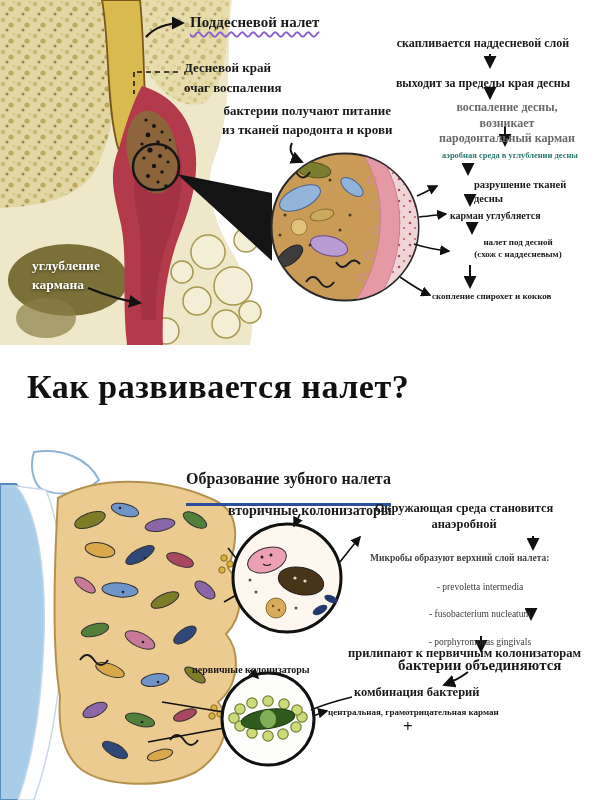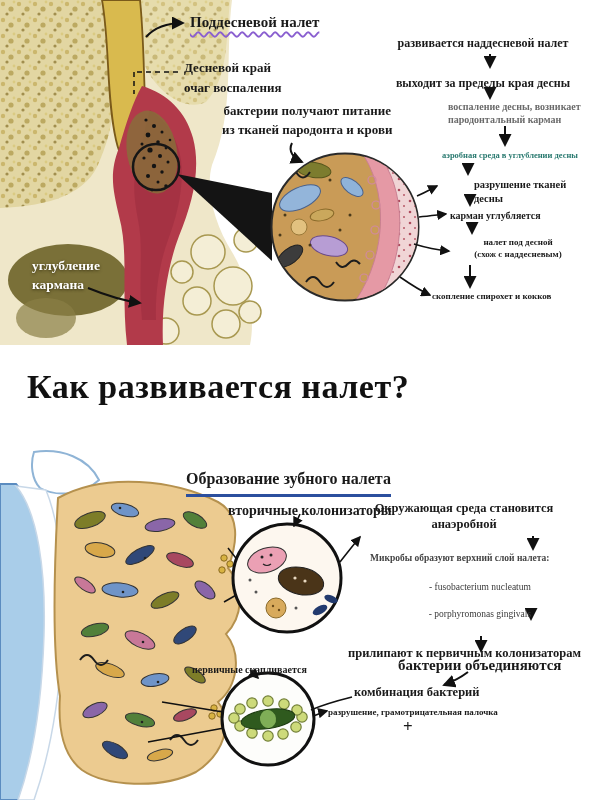--- a/index.html
+++ b/index.html
@@ -14,28 +14,28 @@
     left:190px; top:13px; font-size:15px; font-weight:700;
     text-decoration:underline; text-decoration-style:wavy; text-decoration-color:#8a5fd0;
     text-decoration-thickness:2px; text-underline-offset:4px;
   }
   .t-gum  { left:184px; top:58px;  font-size:13px; font-weight:700; line-height:1.5; }
   .t-bact { left:222px; top:102px; font-size:13px; font-weight:700; line-height:1.45;text-align:center; }
   .t-pocket { left:32px; top:257px; font-size:13.5px; font-weight:700; color:#ffffff;
               line-height:1.4; text-shadow:0 1px 3px rgba(40,35,10,.8); }
   .f1 { left:370px; top:36px;  width:226px; text-align:center; font-size:12px; font-weight:600; }
   .f2 { left:370px; top:76px;  width:226px; text-align:center; font-size:12px; font-weight:600; }
-  .f3 { left:448px; top:100px; width:150px; font-size:10px; font-weight:600; color:#6a6a6a; }
+  .f3 { left:432px; top:100px; width:150px; text-align:center; font-size:12px; font-weight:600; color:#6a6a6a; }
   .f4 { left:425px; top:150px; width:170px; text-align:center; font-size:8.5px; font-weight:600; color:#2a7a70; }
   .f5 { left:438px; top:178px; font-size:10.5px; font-weight:600;padding-left:36px; }
   .f6 { left:450px; top:209px; font-size:10px;  font-weight:600; }
   .f7 { left:452px; top:237px; width:132px; text-align:center; font-size:9px; font-weight:600; }
   .f8 { left:432px; top:291px; font-size:9px; font-weight:600; }
   .main-heading { left:27px; top:365px; font-size:34px; font-weight:700; letter-spacing:.5px; color:#111; }
-  .b-title { left:186px; top:469px; font-size:16px; font-weight:600; padding-bottom:4px;
+  .b-title { left:186px; top:469px; font-size:16px; font-weight:600; padding-bottom:13px;
              border-bottom:3px solid #2b4f9e; }
   .b-secondary { left:228px; top:502px; font-size:14px; font-weight:600; }
   .b-env   { left:344px; top:500px; width:240px; text-align:center; font-size:12.5px; font-weight:600; }
   .b-mhead { left:370px; top:552px; font-size:9.5px; font-weight:600; color:#444; }
   .b-mlist { left:370px; top:567px; width:220px; text-align:center; font-size:9.5px; color:#3a3a3a; line-height:1.45; }
   .b-adhere { left:348px; top:621px; font-size:12.5px; font-weight:600;margin-top:24px; }
   .b-unite  { left:398px; top:656px; font-size:15px; font-weight:600;text-align:center; }
   .b-combo  { left:354px; top:684px; font-size:12.5px; font-weight:600; }
   .b-primary { left:192px; top:663px; font-size:10px; font-weight:600; }
   .b-central { left:328px; top:707px; font-size:9px; font-weight:600; }
@@ -292,42 +292,43 @@
     </g>
   </svg>
 
   <div class="lbl t-title">Поддесневой налет</div>
   <div class="lbl t-gum">Десневой край
 очаг воспаления</div>
   <div class="lbl t-bact">бактерии получают питание
 из тканей пародонта и крови</div>
   <div class="lbl t-pocket">углубление
 кармана</div>
-  <div class="lbl f1">развивается наддесневой налет</div>
+  <div class="lbl f1">скапливается наддесневой слой</div>
   <div class="lbl f2">выходит за пределы края десны</div>
   <div class="lbl f3">воспаление десны, возникает
 пародонтальный карман</div>
   <div class="lbl f4">аэробная среда в углублении десны</div>
   <div class="lbl f5">разрушение тканей десны</div>
   <div class="lbl f6">карман углубляется</div>
   <div class="lbl f7">налет под десной
 (схож с наддесневым)</div>
   <div class="lbl f8">скопление спирохет и кокков</div>
 
   <h1 class="lbl main-heading">Как развивается налет?</h1>
 
   <div class="lbl b-title">Образование зубного налета</div>
   <div class="lbl b-secondary">вторичные колонизаторы</div>
   <div class="lbl b-env">Окружающая среда становится
 анаэробной</div>
   <div class="lbl b-mhead">Микробы образуют верхний слой налета:</div>
   <div class="lbl b-mlist">
+    <div>- prevoletta intermedia</div>
     <div>- fusobacterium nucleatum</div>
     <div>- porphyromonas gingivals</div>
   </div>
   <div class="lbl b-adhere">прилипают к первичным колонизаторам</div>
   <div class="lbl b-unite">бактерии объединяются</div>
   <div class="lbl b-combo">комбинация бактерий</div>
-  <div class="lbl b-primary">первичные скапливается</div>
-  <div class="lbl b-central">разрушение, грамотрицательная палочка</div>
+  <div class="lbl b-primary">первичные колонизаторы</div>
+  <div class="lbl b-central">центральная, грамотрицательная карман</div>
   <div class="lbl b-plus">+</div>
 
 </div>
 
 </body></html>

